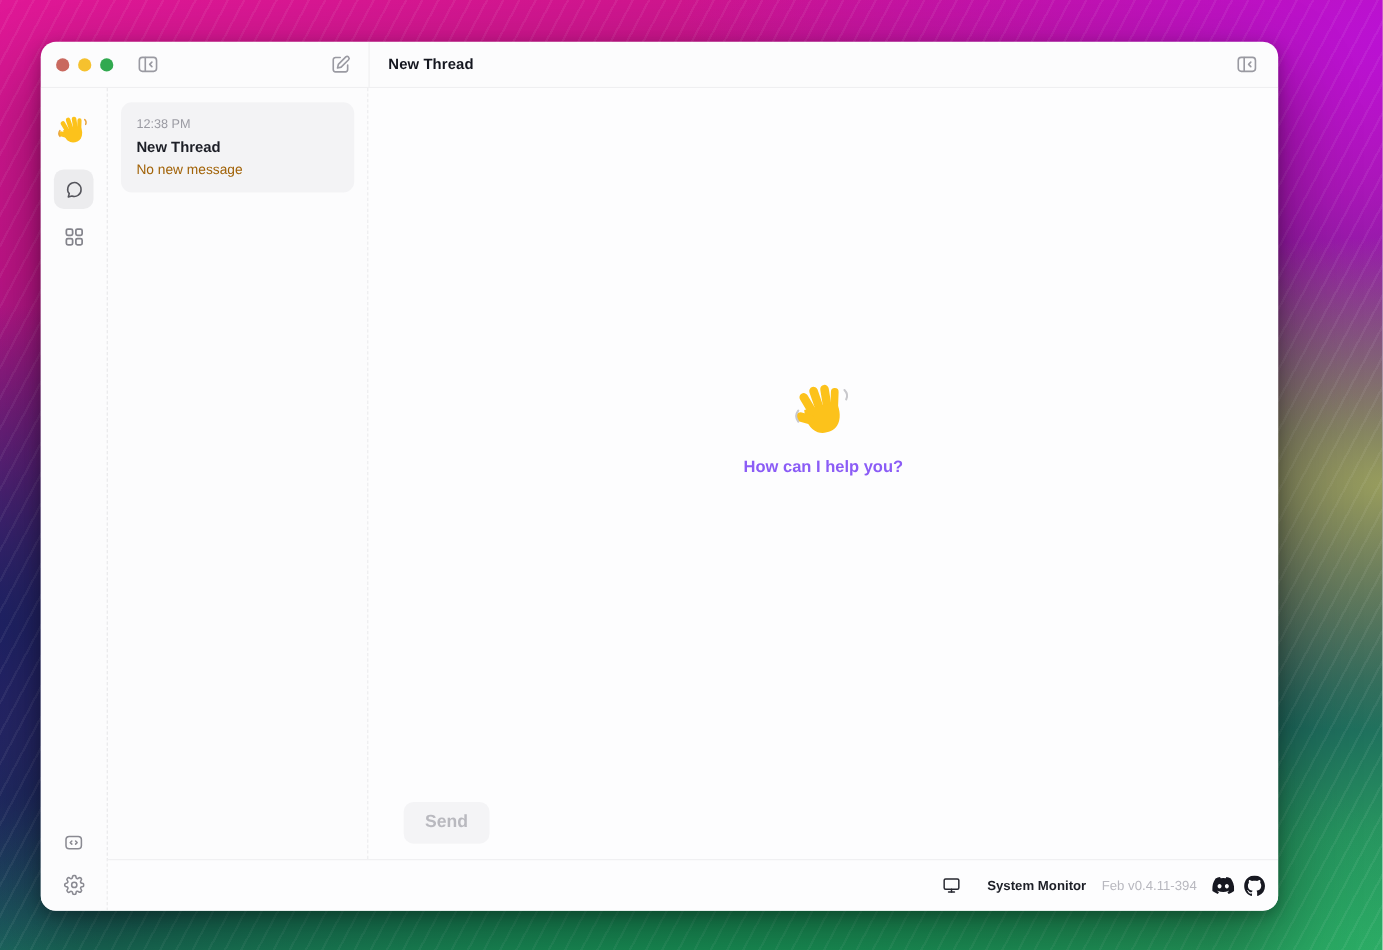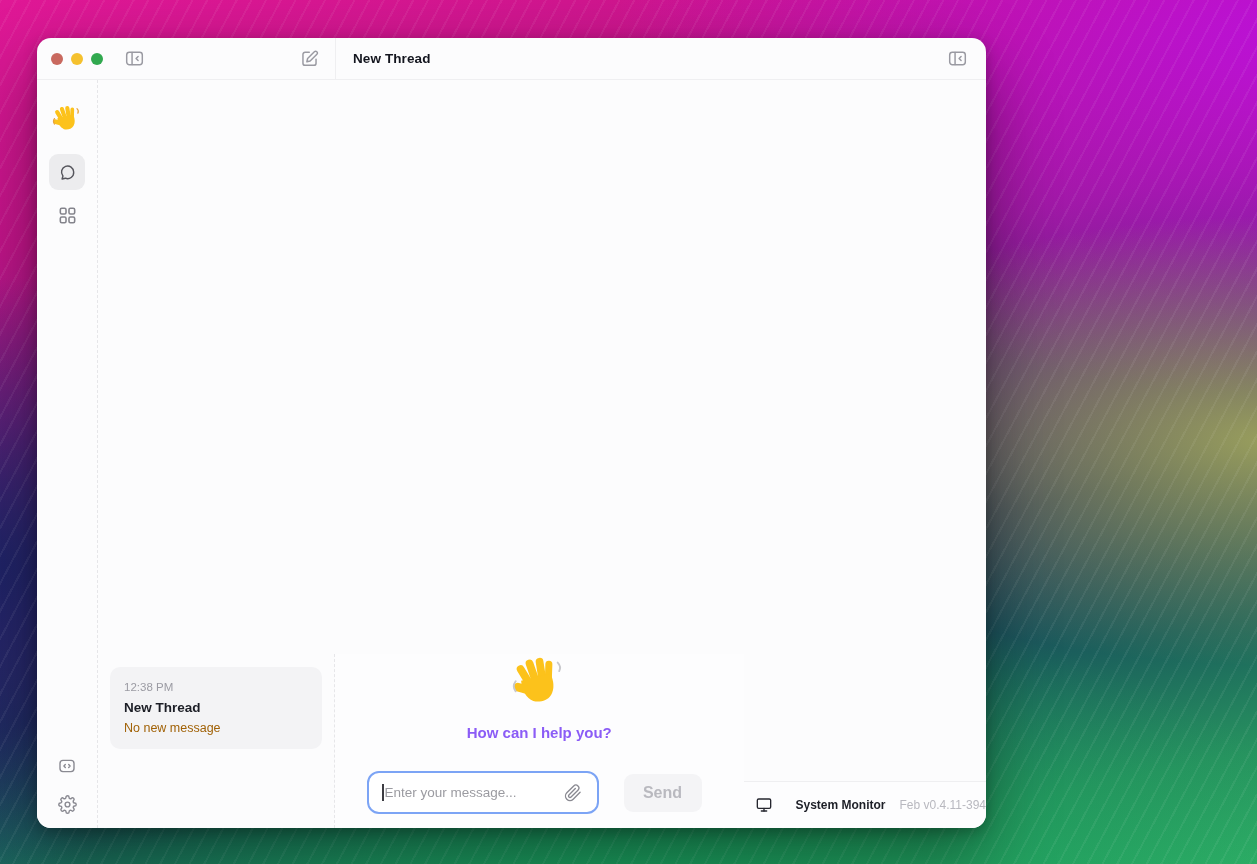--- a/index.html
+++ b/index.html
@@ -14,21 +14,21 @@
     background:
       repeating-linear-gradient(118deg, rgba(255,255,255,.06) 0 2px, rgba(255,255,255,0) 2px 13px),
       radial-gradient(42% 26% at 101% 51%, rgba(173,178,92,.85) 0%, rgba(173,178,92,0) 100%),
       radial-gradient(55% 42% at 104% 4%, #bb11d8 0%, rgba(187,17,216,0) 100%),
       radial-gradient(46% 34% at -2% 66%, #1d2366 0%, rgba(29,35,102,0) 100%),
       radial-gradient(60% 40% at 50% 108%, #18a05c 0%, rgba(24,160,92,0) 100%),
       linear-gradient(168deg, #e01896 0%, #c01488 22%, #8e1e86 38%, #4f2a78 52%, #23305f 64%, #1b5f5c 78%, #27935f 90%, #2fae66 100%);
   }
   
   .window {
-    position:absolute; left:37px; top:38px; width:949px; height:790px;
+    position:absolute; left:37px; top:38px; width:1125px; height:790px;
     background:#fcfcfd; border-radius:14px; overflow:hidden;
     box-shadow: 0 30px 70px rgba(0,0,0,.40), 0 4px 14px rgba(0,0,0,.25);
     display:flex; flex-direction:column;
   }
   .titlebar { height:42px; flex-shrink:0; display:flex; border-bottom:1px solid #efeff1; }
   .titlebar-left { width:298px; flex-shrink:0; display:flex; align-items:center; padding:0 14px; }
   .tl { width:12px; height:12px; border-radius:50%; margin-right:8px; cursor:default; }
   .icon-btn { background:none; border:none; color:#9a9aa2; display:flex; align-items:center; justify-content:center; padding:2px; cursor:pointer; }
   .tb-toggle { margin-left:12px; }
   .tb-spacer { flex:1; }
@@ -44,21 +44,21 @@
     padding:24px 0 12px; background:#fcfcfd;
   }
   .rail-logo { width:30px; height:30px; }
   .rail-chat-btn { margin-top:20px; width:36px; height:36px; border-radius:9px; background:#ececee; border:none; display:flex; align-items:center; justify-content:center; color:#55555c; cursor:pointer; }
   .rail-grid-btn { margin-top:14px; color:#84848c; }
   .rail-spacer { flex:1; }
   .rail-api-btn { margin-bottom:16px; color:#8a8a92; }
   .rail-gear-btn { color:#8a8a92; }
 
   
-  .right-wrap { flex:1; display:flex; flex-direction:row; min-width:0;align-items:flex-end; }
+  .right-wrap { flex:1; display:flex; flex-direction:column; min-width:0; }
   .content-row { flex:1; display:flex; min-height:0; }
 
   .thread-list { width:237px; flex-shrink:0; border-right:1px dashed #e6e6e9; padding:13px 12px; }
   .thread-card { background:#f3f3f5; border-radius:10px; padding:14px; cursor:pointer; }
   .thread-time { font-size:11.5px; color:#9b9ba3; margin-bottom:7px; }
   .thread-title { font-size:13.5px; font-weight:700; color:#1c1e26; margin-bottom:6px; }
   .thread-sub { font-size:12.5px; color:#a16207; }
 
   .main { flex:1; display:flex; flex-direction:column; min-width:0; background:#fdfdfe; }
   .empty-state { flex:1; display:flex; flex-direction:column; align-items:center; justify-content:center; gap:14px; padding-bottom:30px; }
@@ -210,31 +210,20 @@
                   <rect x="3" y="31" width="23" height="11" rx="5.5" transform="rotate(30 10 37)"></rect>
                 </g>
                 <path d="M6 35 C3 39 3 44 6 48" stroke="#C8C8CC" stroke-width="2.4" fill="none" stroke-linecap="round"></path>
                 <path d="M60 11 C63 14 64 18 62 22" stroke="#C8C8CC" stroke-width="2.4" fill="none" stroke-linecap="round"></path>
               </svg>
             </span>
             <div class="empty-greeting">How can I help you?</div>
           </div>
 
           <div class="composer-row">
-            <div class="composer">
-              <span class="caret"></span>
-              <input type="text" value="" placeholder="Enter your message..." style="">
-              <button class="icon-btn clip-btn">
-                <span>
-                  <svg width="18" height="18" viewBox="0 0 24 24" fill="none" stroke="currentColor" stroke-width="1.8" stroke-linecap="round" stroke-linejoin="round">
-                    <path d="M21.44 11.05l-9.19 9.19a6 6 0 0 1-8.49-8.49l9.19-9.19a4 4 0 0 1 5.66 5.66l-9.2 9.19a2 2 0 0 1-2.83-2.83l8.49-8.48"></path>
-                  </svg>
-                </span>
-              </button>
-            </div>
             <button class="send-btn">Send</button>
           </div>
         </div>
       </div>
 
       <div class="footer">
         <button class="sysmon-btn">
           <span>
             <svg width="16" height="16" viewBox="0 0 24 24" fill="none" stroke="currentColor" stroke-width="2" stroke-linecap="round" stroke-linejoin="round">
               <rect x="2" y="3" width="20" height="14" rx="2"></rect>

